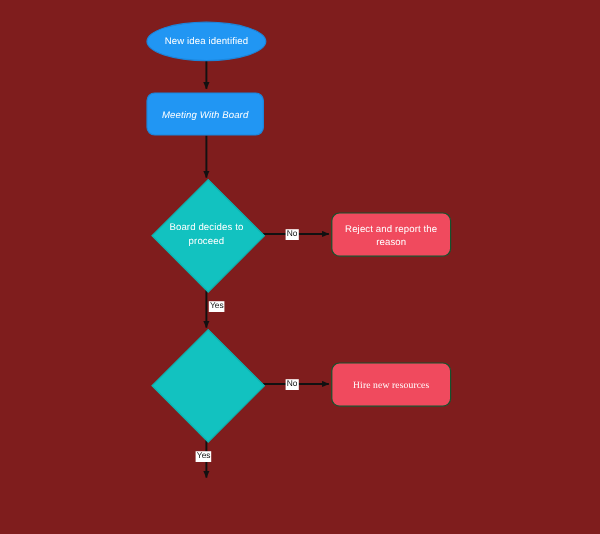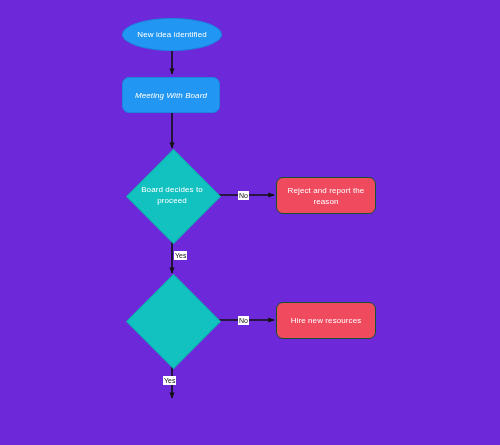--- a/index.html
+++ b/index.html
@@ -10,21 +10,21 @@
   body {
     width: 500px;
     height: 445px;
     font-family: "Liberation Sans", sans-serif;
     overflow: hidden;
   }
   #canvas {
     position: relative;
     width: 500px;
     height: 445px;
-    background: #6d28d9;
+    background: #7f1d1d;
   }
   #edges {
     position: absolute;
     left: 0;
     top: 0;
     width: 500px;
     height: 445px;
   }
   .node {
     position: absolute;
@@ -138,21 +138,21 @@
 
   <div class="node n-reject" style="left:276px; top:177px; width:100px; height:37px;">
     <span class="label">Reject and report the
 reason</span>
   </div>
 
   <div class="node n-decision" style="left:126px; top:274px; width:92px; height:92px;">
     <span class="dia-shape"></span>
   </div>
 
-  <div class="node n-reject" style="left:276px; top:302px; width:100px; height:37px;">
+  <div class="node n-reject" style="left:276px; top:302px; width:100px; height:37px;font-family:Liberation Serif, serif;">
     <span class="label">Hire new resources</span>
   </div>
 
 
   <div class="edge-label" style="left:238px; top:191px;">No</div>
 
   <div class="edge-label" style="left:174px; top:251px;">Yes</div>
 
   <div class="edge-label" style="left:238px; top:316px;">No</div>
 

